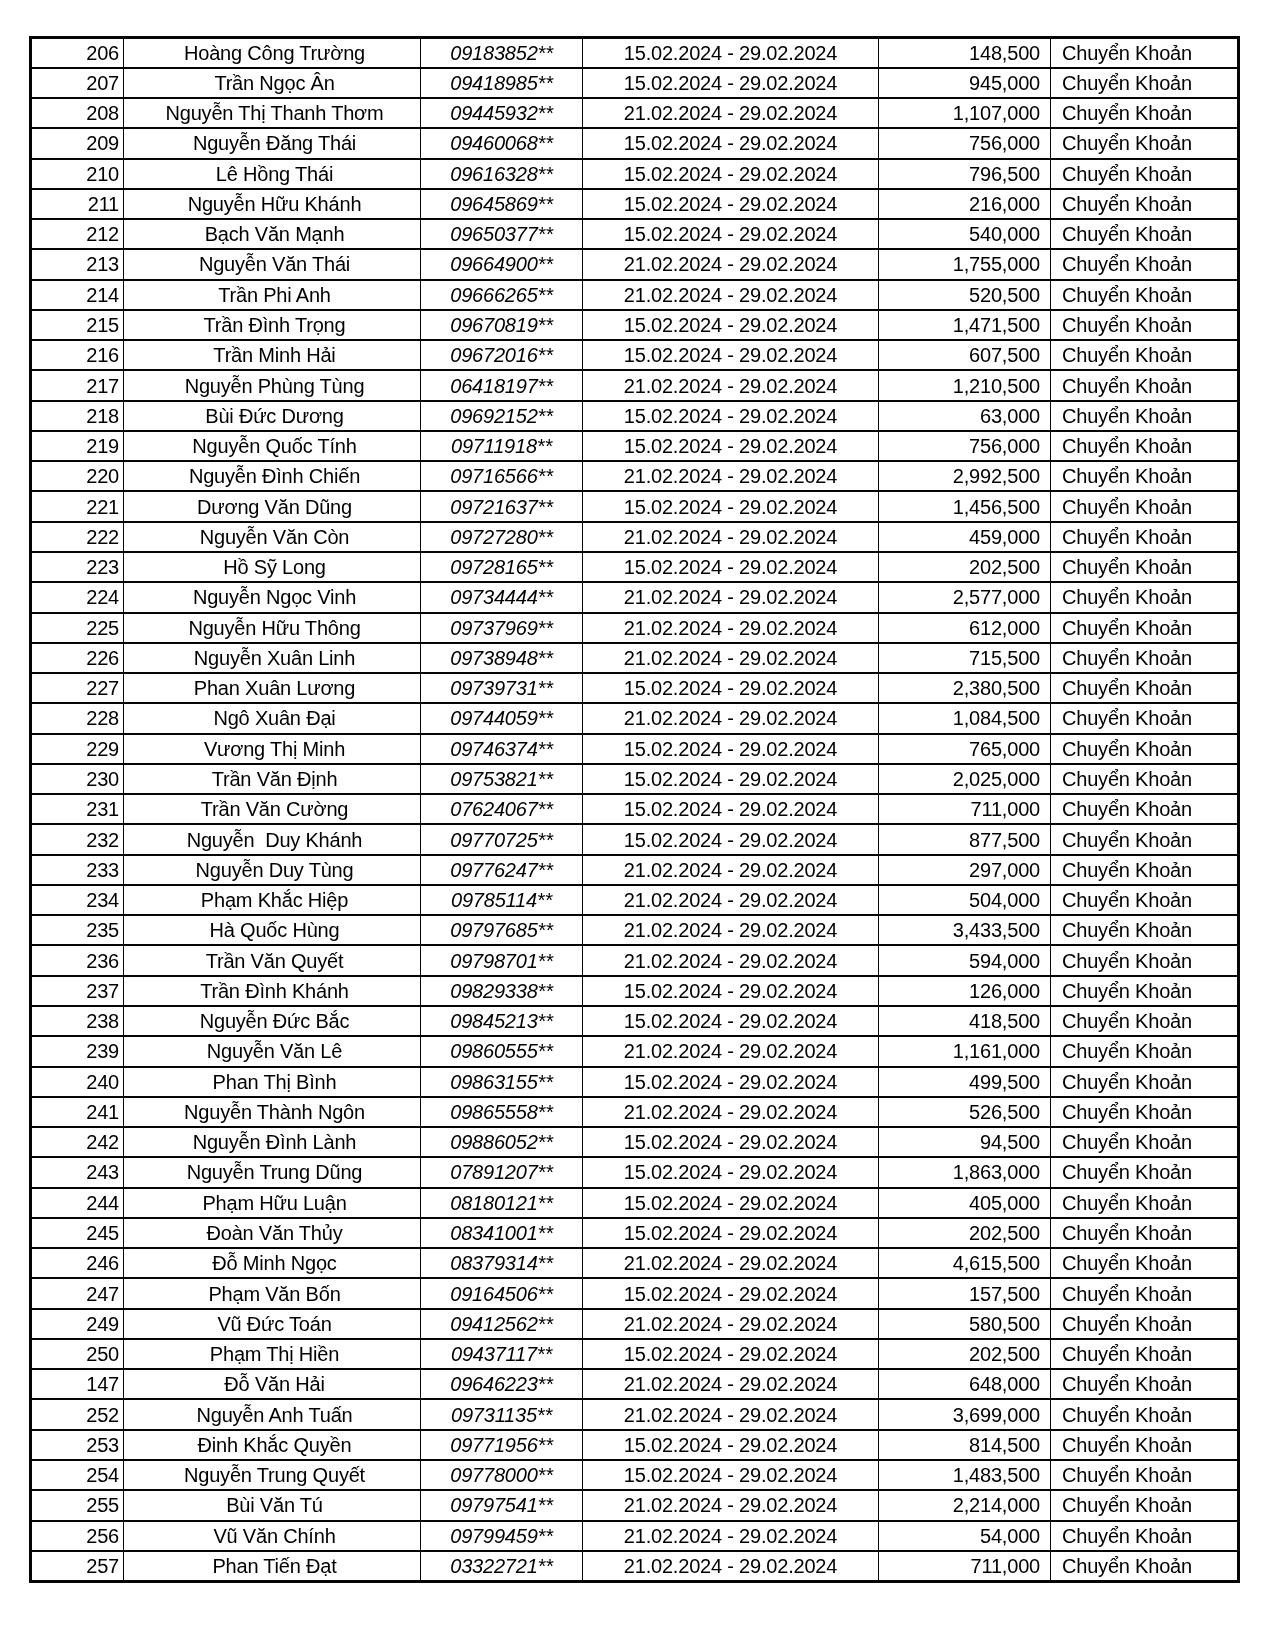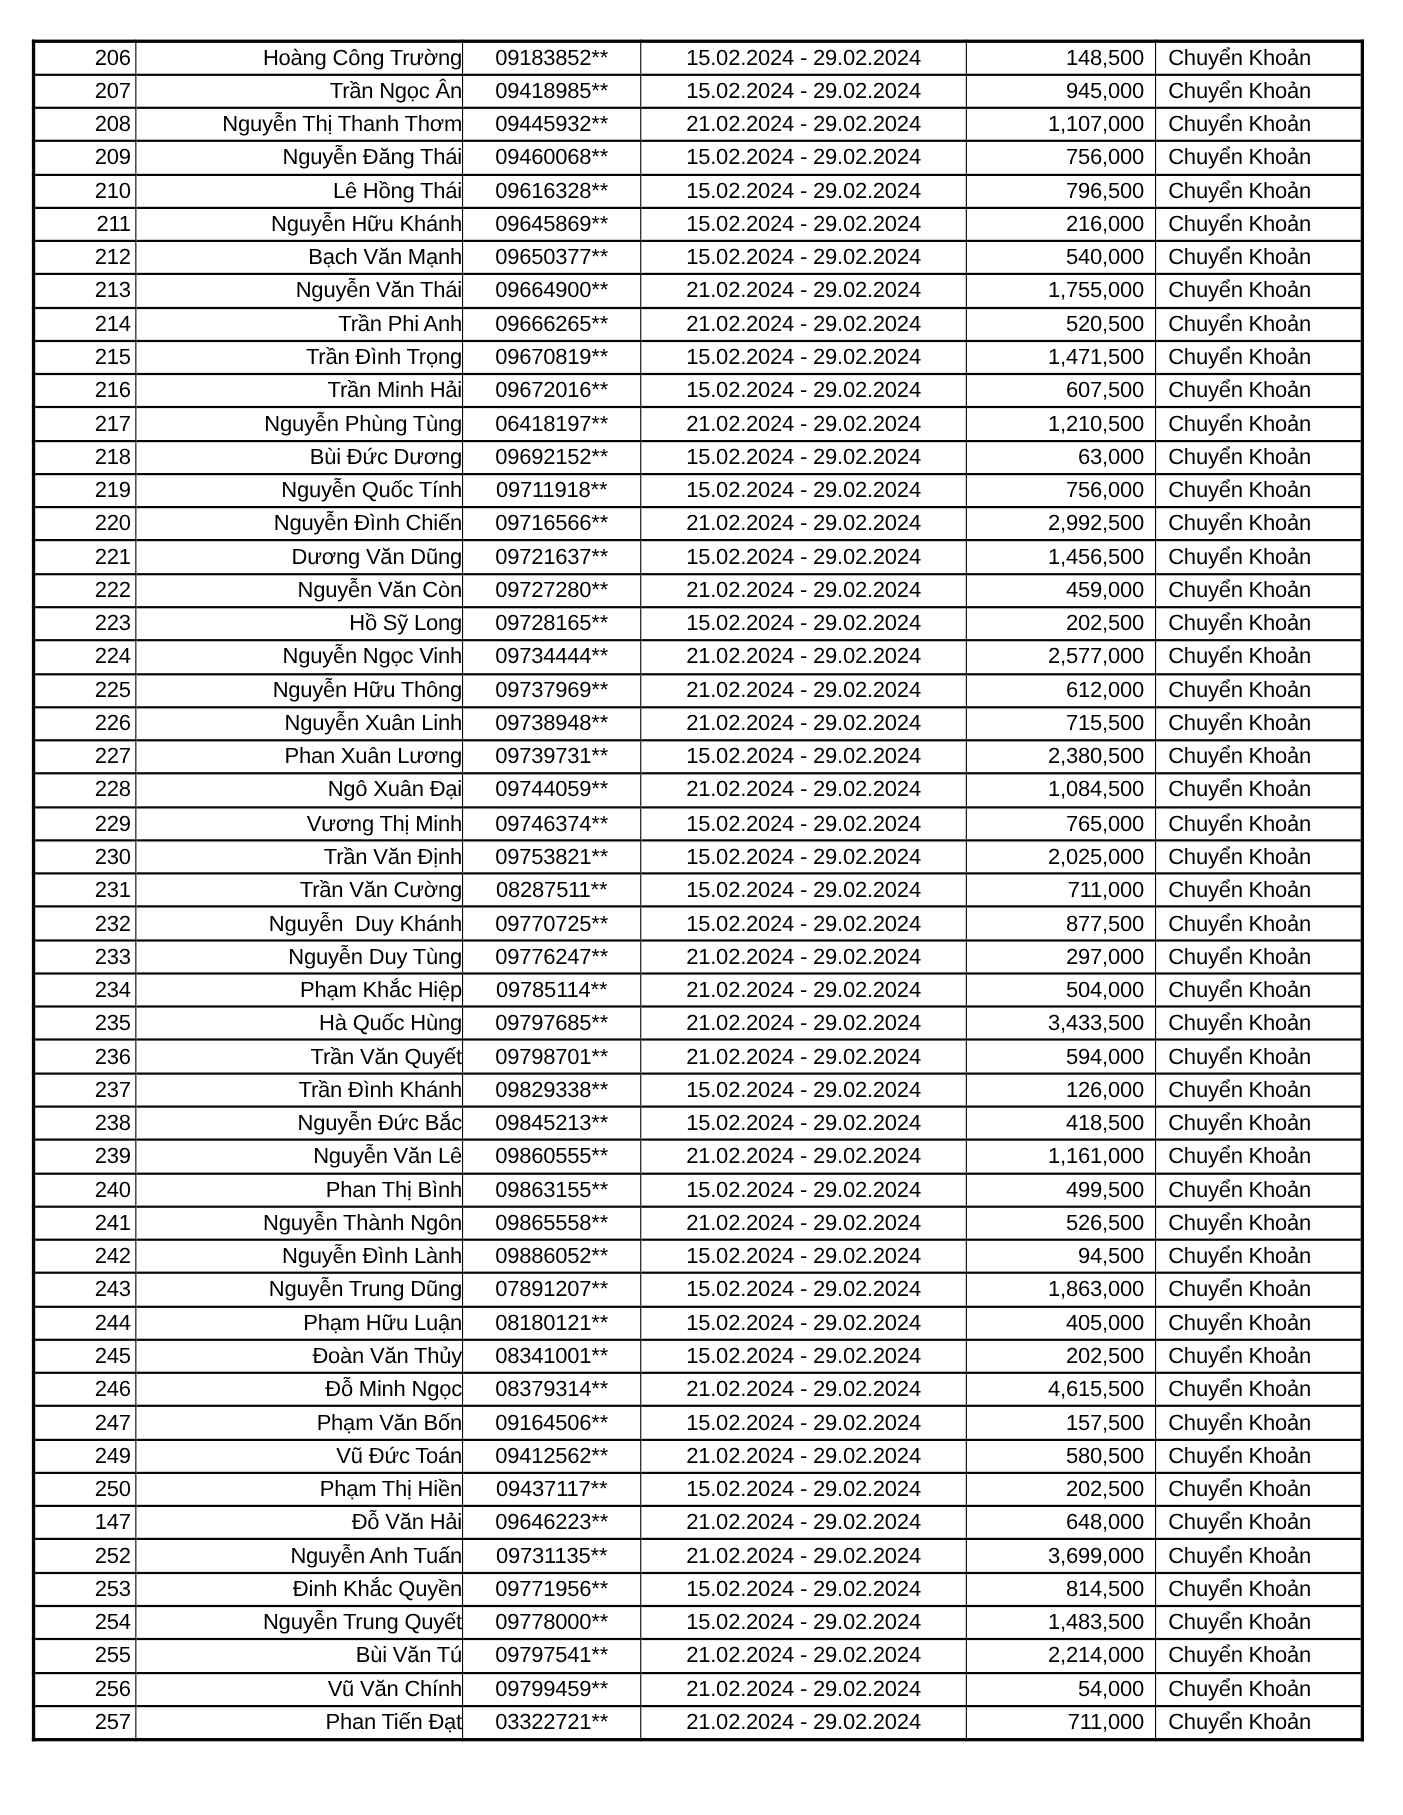--- a/index.html
+++ b/index.html
@@ -34,22 +34,22 @@
     border-right: 1.5px solid #050505;
     border-top: 2.4px solid #050505;
     border-bottom: 2.4px solid #050505;
     padding: 0;
     overflow: hidden;
     white-space: pre;
     vertical-align: middle;
     line-height: 1;
   }
   td.col-0 { text-align: right; padding-right: 4px; }
-  td.col-1 { text-align: right;  padding-left: 5px; }
-  td.col-2 { text-align: center; }
+  td.col-1 { text-align: center;  padding-left: 5px; }
+  td.col-2 { text-align: center; font-style: italic; }
   td.col-3 { text-align: center; }
   td.col-4 { text-align: right; padding-right: 10px; }
   td.col-5 { text-align: left;  padding-left: 11px; }
 </style>
 </head>
 <body>
 
 <table class="doc-table">
   <colgroup>
     <col style="width:93px">
@@ -256,21 +256,21 @@
     <td class="col-0">230</td>
     <td class="col-1">Trần Văn Định</td>
     <td class="col-2">09753821**</td>
     <td class="col-3">15.02.2024 - 29.02.2024</td>
     <td class="col-4">2,025,000</td>
     <td class="col-5">Chuyển Khoản</td>
   </tr>
       <tr>
     <td class="col-0">231</td>
     <td class="col-1">Trần Văn Cường</td>
-    <td class="col-2">08287511**</td>
+    <td class="col-2">07624067**</td>
     <td class="col-3">15.02.2024 - 29.02.2024</td>
     <td class="col-4">711,000</td>
     <td class="col-5">Chuyển Khoản</td>
   </tr>
       <tr>
     <td class="col-0">232</td>
     <td class="col-1">Nguyễn  Duy Khánh</td>
     <td class="col-2">09770725**</td>
     <td class="col-3">15.02.2024 - 29.02.2024</td>
     <td class="col-4">877,500</td>

